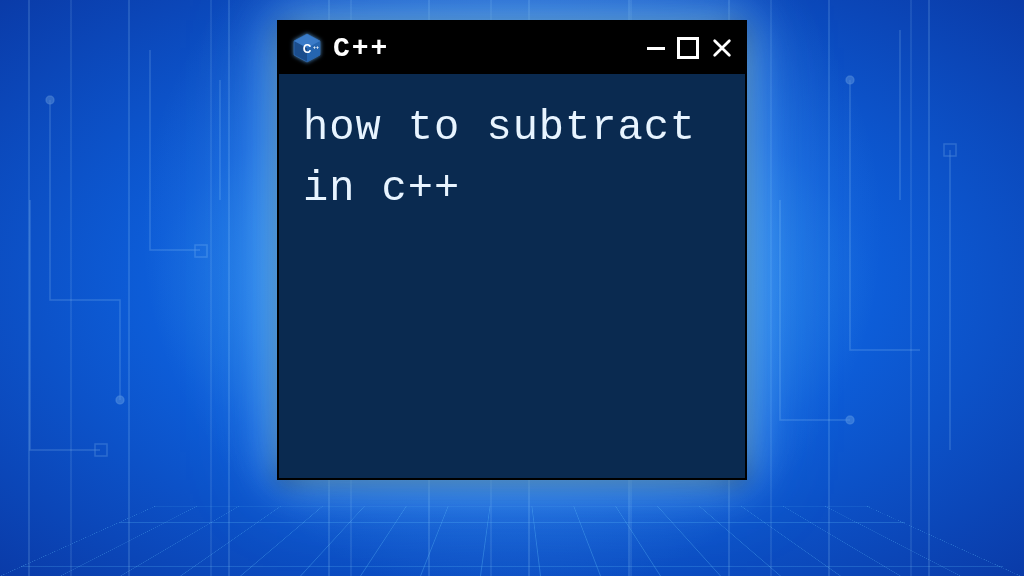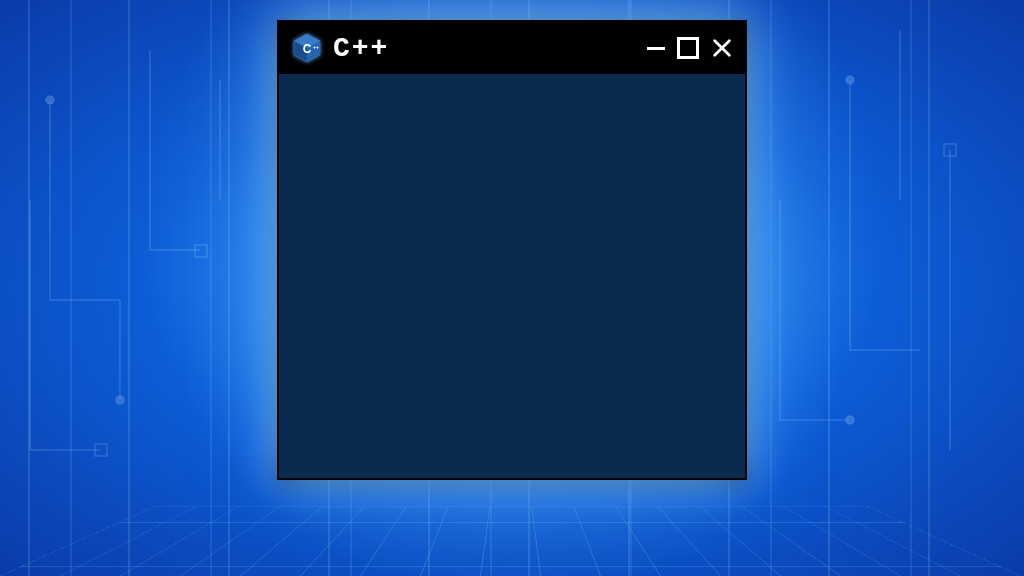--- a/index.html
+++ b/index.html
@@ -194,13 +194,16 @@
     <div class="window-controls">
       <span class="win-btn win-min"></span>
       <span class="win-btn win-max"></span>
       <span class="win-btn win-close">
         <svg viewBox="0 0 24 24" xmlns="http://www.w3.org/2000/svg">
           <path d="M 4 4 L 20 20 M 20 4 L 4 20" stroke="#fff" stroke-width="3" stroke-linecap="round"></path>
         </svg>
       </span>
     </div>
   </div>
+  <div class="window-body">
+    <div class="body-text">how to subtract in c++</div>
+  </div>
 </div>
 
 </body></html>

